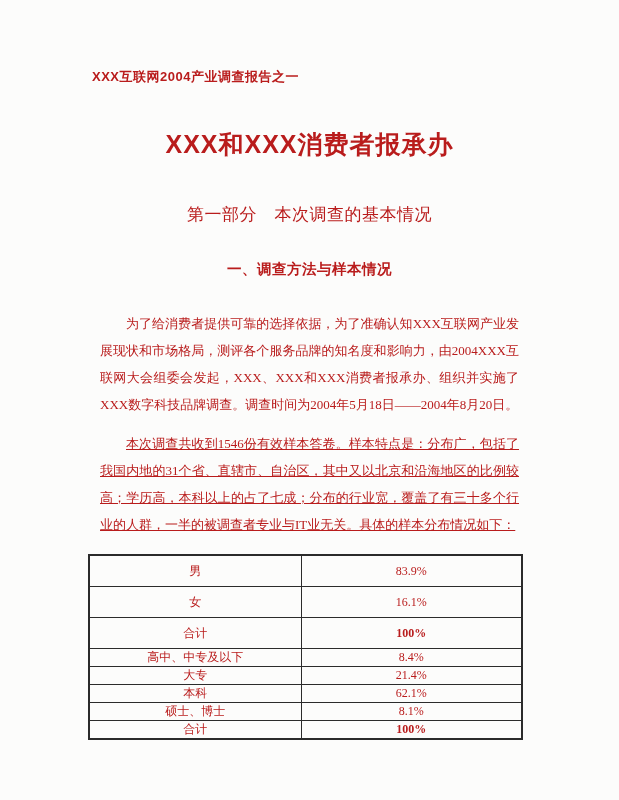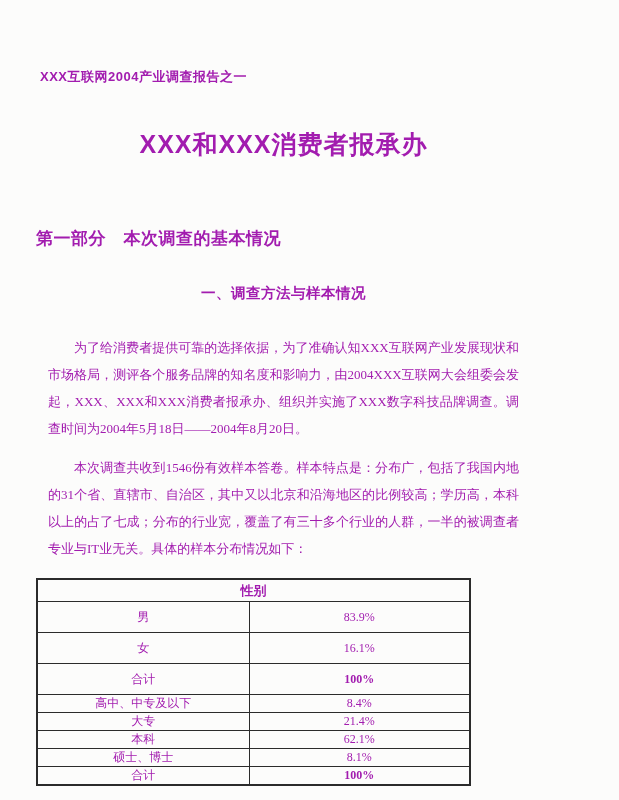--- a/index.html
+++ b/index.html
@@ -5,24 +5,24 @@
   html, body {
     margin: 0;
     padding: 0;
     background: #fbfbfa;
   }
   .page {
     position: relative;
     width: 619px;
     height: 800px;
     background: #fcfcfb;
-    color: #a21caf;
+    color: #b91c1c;
     overflow: hidden;
     box-sizing: border-box;
-    padding: 68px 88px 0 36px;
+    padding: 68px 88px 0 88px;
     font-family: "Liberation Serif", serif;
   }
   .header-note {
     font-family: "Liberation Sans", sans-serif;
     font-weight: bold;
     font-size: 13px;
     line-height: 18px;
     margin-left: 4px;
     letter-spacing: 0.5px;
   }
@@ -30,25 +30,25 @@
     font-family: "Liberation Sans", sans-serif;
     font-weight: bold;
     font-size: 25px;
     line-height: 32px;
     text-align: center;
     margin: 42px 0 0 0;
     letter-spacing: 1px;
   }
   .part-heading {
     font-family: "Liberation Sans", sans-serif;
-    font-weight: bold;
+    font-weight: normal;
     font-size: 17px;
     line-height: 22px;
-    text-align: left;
-    margin: 68px 0 0 0;
+    text-align: center;
+    margin: 44px 0 0 0;
     letter-spacing: 0.5px;
   }
   .section-heading {
     font-family: "Liberation Sans", sans-serif;
     font-weight: bold;
     font-size: 14.5px;
     line-height: 20px;
     text-align: center;
     margin: 33px 0 0 0;
     letter-spacing: 0.5px;
@@ -58,20 +58,21 @@
     line-height: 27px;
     text-align: justify;
     text-indent: 2em;
     margin: 12px;
   }
   .body-para.first {
     margin-top: 31px;
   }
   .body-para.second {
     margin-top: 2px;
+    text-decoration: underline;
   }
   .sample-table {
     width: 435px;
     margin-top: 16px;
     border-collapse: collapse;
     table-layout: fixed;
     font-size: 12px;
     border: 2px solid #2b2b2b;
   }
   .sample-table td, .sample-table th {
@@ -109,23 +110,20 @@
   <p class="body-para first">为了给消费者提供可靠的选择依据，为了准确认知XXX互联网产业发展现状和市场格局，测评各个服务品牌的知名度和影响力，由2004XXX互联网大会组委会发起，XXX、XXX和XXX消费者报承办、组织并实施了XXX数字科技品牌调查。调查时间为2004年5月18日——2004年8月20日。</p>
 
   <p class="body-para second">本次调查共收到1546份有效样本答卷。样本特点是：分布广，包括了我国内地的31个省、直辖市、自治区，其中又以北京和沿海地区的比例较高；学历高，本科以上的占了七成；分布的行业宽，覆盖了有三十多个行业的人群，一半的被调查者专业与IT业无关。具体的样本分布情况如下：</p>
 
   <table class="sample-table">
     <colgroup>
       <col class="col-label">
       <col class="col-value">
     </colgroup>
     <tbody>
-      <tr class="sec-header-row">
-        <th colspan="2">性别</th>
-      </tr>
       <tr class="g-row">
         <td>男</td>
         <td class="val">83.9%</td>
       </tr>
       <tr class="g-row">
         <td>女</td>
         <td class="val">16.1%</td>
       </tr>
       <tr class="g-row total">
         <td>合计</td>

